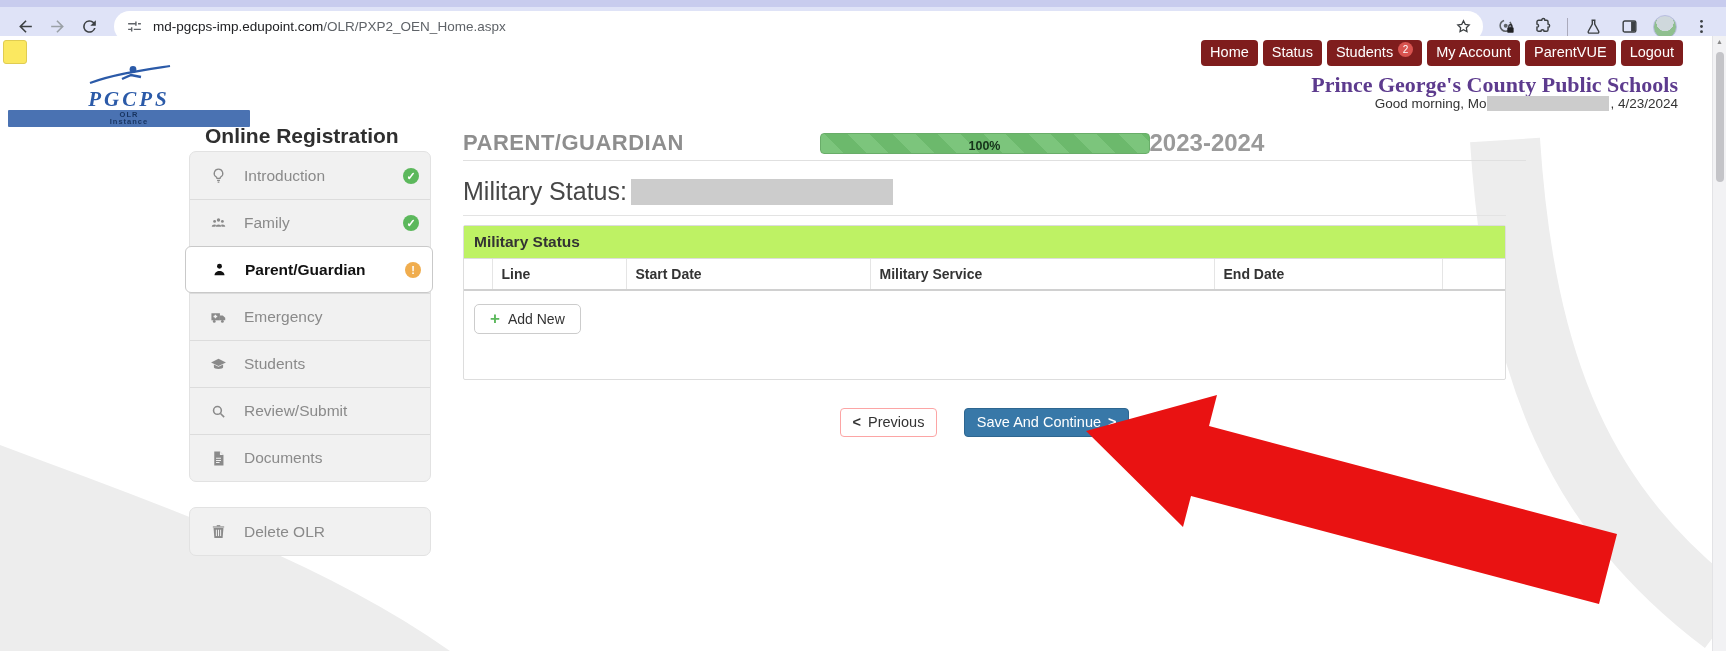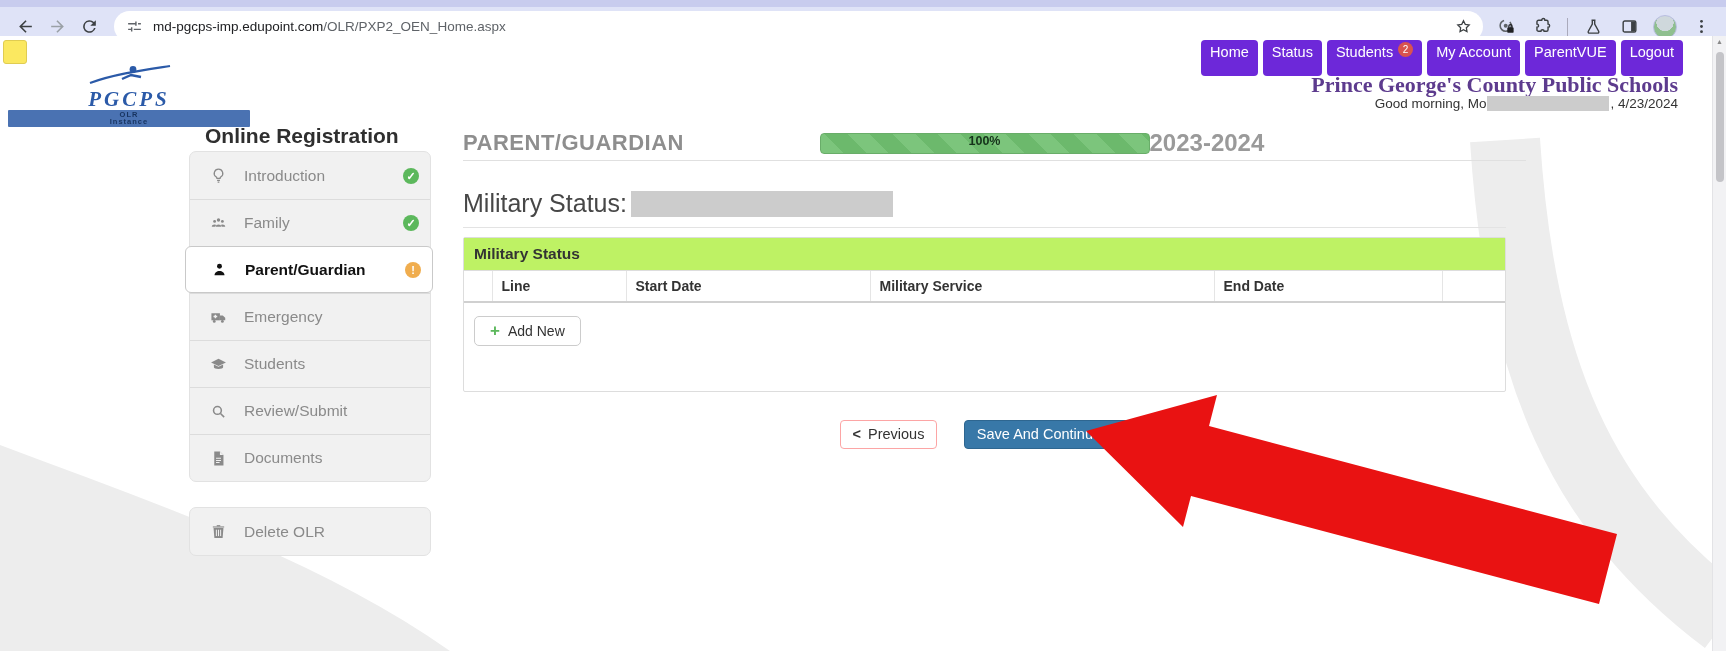--- a/index.html
+++ b/index.html
@@ -29,21 +29,21 @@
 
   
   .logo { left:8px; top:28px; width:242px; text-align:center; }
   .logo .figure { height:22px; }
   .logo .acronym { font-family:"Liberation Serif",serif; font-weight:bold; font-style:italic; font-size:21px; letter-spacing:3px; color:#2b5aa8; line-height:18px; }
   .logo .bar { margin-top:2px; background:#4a72b2; border-radius:1px; padding:1px 0 2px; }
   .logo .bar div { font-size:7.5px; font-weight:bold; color:#17335f; line-height:7px; letter-spacing:1px; }
 
   
   .topnav { top:4px; right:43px; display:flex; gap:5px; }
-  .topnav button { background:#6d28d9; color:#fff; border:none; border-radius:4px; font-size:14.5px; font-family:inherit; padding:3px 9px 15px; cursor:pointer; line-height:18px; }
+  .topnav button { background:#7f1d1d; color:#fff; border:none; border-radius:4px; font-size:14.5px; font-family:inherit; padding:3px 9px 5px; cursor:pointer; line-height:18px; }
   .msg-badge { display:inline-block; background:#d9534f; color:#fff; width:15px; height:15px; border-radius:50%; font-size:10px; line-height:15px; text-align:center; margin-left:5px; position:relative; top:-4px; }
 
   .district-title { top:36px; right:48px; font-family:"Liberation Serif",serif; font-weight:bold; font-size:22px; color:#5d3b8e; }
   .greeting { top:60px; right:48px; font-size:13.5px; color:#333; display:flex; align-items:center; }
   .redact { background:#ccc; display:inline-block; }
   .greeting .redact { width:122px; height:15px; margin:0 1px; }
 
   
   .sb-heading { left:205px; top:88px; font-size:21px; font-weight:bold; color:#2f2f2f; }
   .sb-card { left:189px; width:242px; background:#f1f1f1; border:1px solid #e2e2e2; border-radius:7px; }
@@ -57,25 +57,25 @@
   .badge { position:absolute; right:11px; top:50%; margin-top:-8px; width:16px; height:16px; border-radius:50%; color:#fff; font-size:11px; font-weight:bold; text-align:center; line-height:16px; }
   .badge.ok { background:#5cb85c; }
   .badge.warn { background:#f0ad4e; }
 
   
   .main { left:463px; top:92px; width:1063px; }
   .content-head { display:flex; align-items:center; height:33px; border-bottom:1px solid #e0e0e0; padding-bottom:2px; }
   .content-head .sect { flex:1; font-size:22px; font-weight:bold; color:#8e8e8e; letter-spacing:.5px; }
   .progress { width:330px; height:21px; border-radius:4px; border:1px solid #69ad69;
     background:repeating-linear-gradient(45deg,#7cc57c 0 16px,#6cb96c 16px 32px);
-    display:flex; align-items:flex-start; justify-content:center; }
+    display:flex; align-items:flex-end; justify-content:center; }
   .progress span { font-size:12.5px; font-weight:bold; color:#15321a; }
   .content-head .year { flex:1; text-align:left; font-size:24px; font-weight:bold; color:#9a9a9a; padding-right:20px; }
 
-  .mil-head { margin-top:28px; width:1043px; display:flex; align-items:center; border-bottom:1px solid #e3e3e3; padding-bottom:9px; }
+  .mil-head { margin-top:16px; width:1043px; display:flex; align-items:center; border-bottom:1px solid #e3e3e3; padding-bottom:9px; }
   .mil-head .t { font-size:25px; color:#474747; }
   .mil-head .redact { width:262px; height:26px; margin-left:4px; }
 
   .panel { margin-top:9px; width:1043px; border:1px solid #ddd; border-radius:2px; background:#fff; }
   .panel-header { background:#bef264; border-bottom:1px solid #ddd; font-weight:bold; font-size:15.5px; color:#333; padding:7px 10px; }
   table.mil { width:100%; border-collapse:collapse; }
   table.mil th { border-right:1px solid #e5e5e5; border-bottom:2px solid #d0d0d0; padding:7px 9px; text-align:left; font-size:14px; color:#333; background:#fff; }
   table.mil th:last-child { border-right:none; }
   .panel-body { padding:13px 0 45px 10px; }
   .add-new { display:inline-flex; align-items:center; gap:8px; background:#fff; border:1px solid #ccc; border-radius:5px; padding:6px 15px; font-size:14px; color:#333; font-family:inherit; cursor:pointer; }

